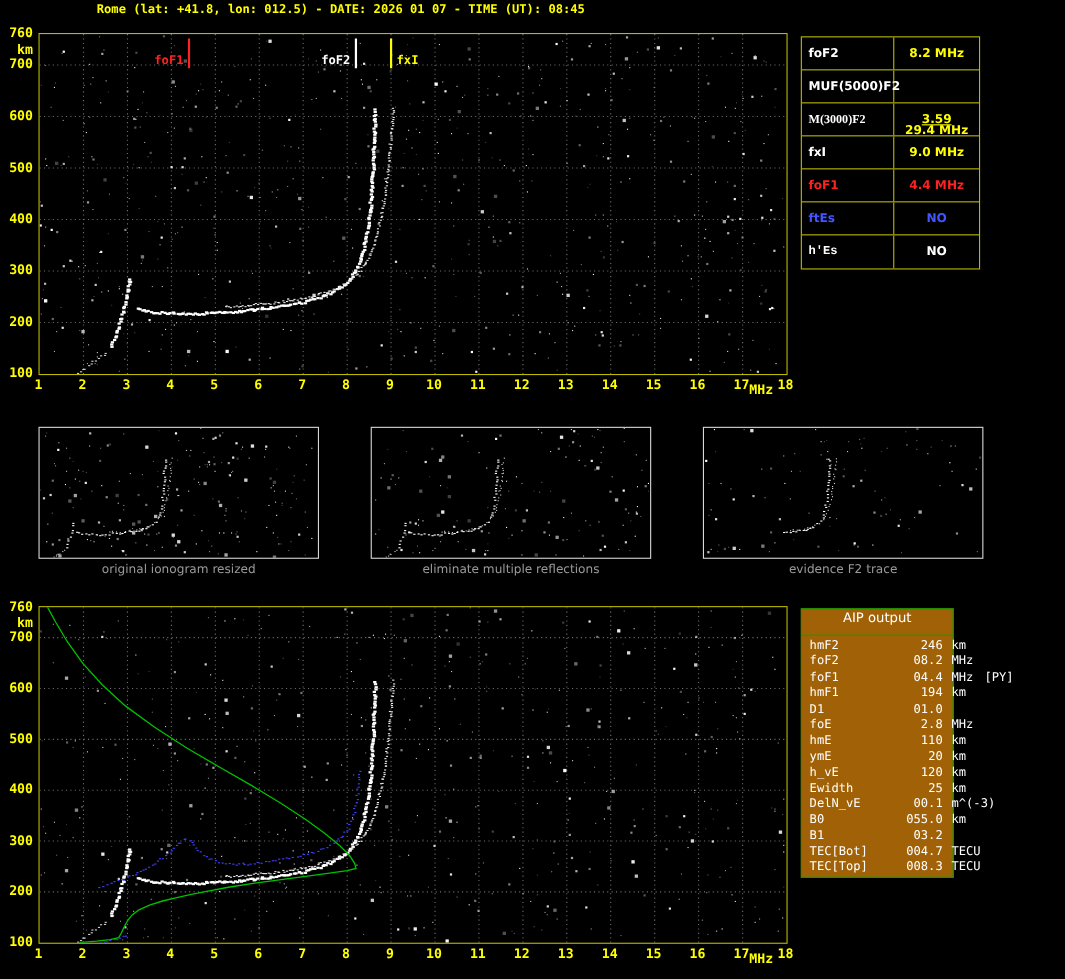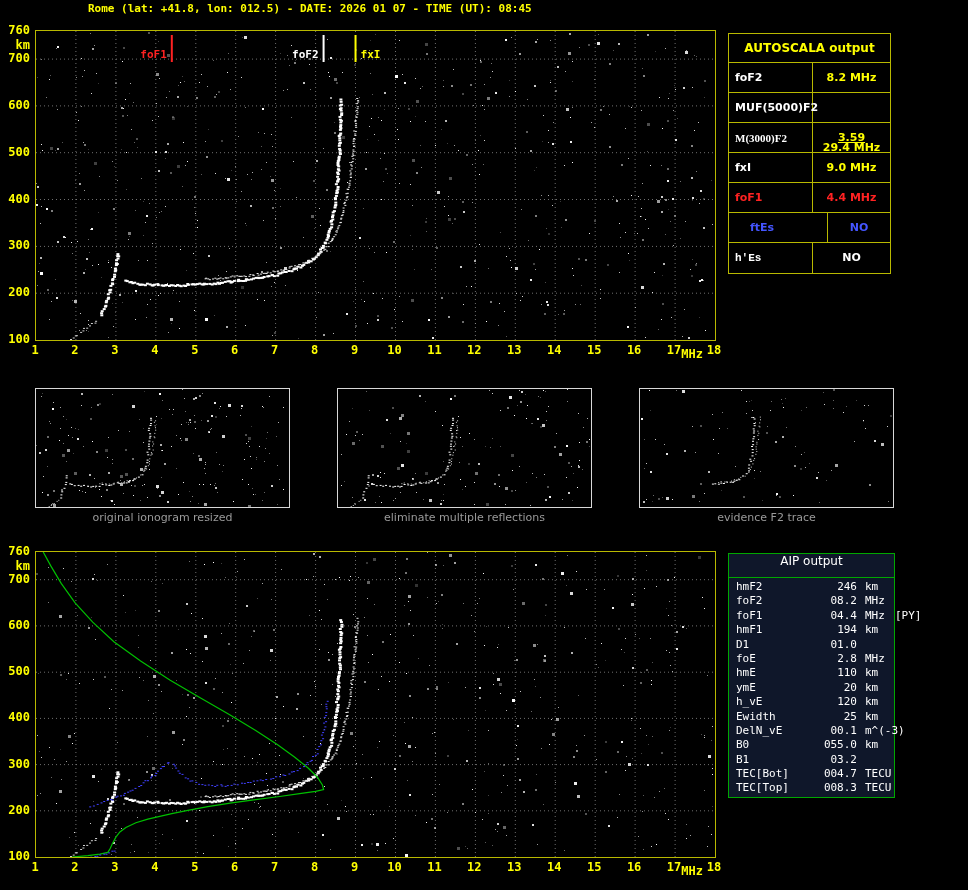--- a/index.html
+++ b/index.html
@@ -10,21 +10,21 @@
   .panel{position:absolute;top:388px;width:255px;height:120px;background:#000;border:1px solid #d8d8d8;}
   .caption{position:absolute;top:511px;width:255px;text-align:center;color:#9a9a9a;font:11px "DejaVu Sans",sans-serif;}
   #labels{position:absolute;inset:0;pointer-events:none;}
   .tick{position:absolute;color:#ffff00;font:bold 12px "DejaVu Sans Mono",monospace;white-space:nowrap;}
   .as-table{position:absolute;left:728px;top:33px;width:163px;border:1px solid #b9b900;background:#000;font-family:"DejaVu Sans",sans-serif;}
   .as-header{height:29px;line-height:29px;border-bottom:1px solid #b9b900;text-align:center;color:#ffff00;font-weight:bold;font-size:12px;}
   .as-row{display:flex;height:30px;line-height:30px;border-bottom:1px solid #b9b900;font-weight:bold;font-size:11px;}
   .as-row:last-child{border-bottom:0;}
   .as-label{width:84px;padding-left:6px;border-right:1px solid #b9b900;color:#fff;}
   .as-value{flex:1;text-align:center;color:#ffff00;}
-  .aip-table{position:absolute;left:728px;top:553px;width:167px;height:245px;border:1px solid #00a800;background:#0f172a;}
+  .aip-table{position:absolute;left:728px;top:553px;width:139px;height:245px;border:1px solid #00a800;background:#a16207;}
   .aip-header{height:24px;line-height:24px;border-bottom:1px solid #00a800;text-align:center;color:#fff;font:12px "DejaVu Sans",sans-serif;}
   .aip-rows{padding-top:2px;}
   .aip-row{display:grid;grid-template-columns:62px 66px 38px auto;color:#fff;font:11px "DejaVu Sans Mono",monospace;line-height:14.4px;height:14.4px;white-space:nowrap;}
   .aip-name{padding-left:7px;}
   .aip-value{text-align:right;}
   .aip-unit{padding-left:8px;}
   svg{display:block;}
 </style>
 </head>
 <body>
@@ -1134,21 +1134,20 @@
       <line x1="135.8" y1="4" x2="135.8" y2="31" stroke="#ff2222" stroke-width="2"></line>
       <text x="130.8" y="27" fill="#ff2222" text-anchor="end" style="font:bold 11px &quot;DejaVu Sans Mono&quot;,monospace">foF1</text>
       <line x1="287.5764705882352" y1="4" x2="287.5764705882352" y2="31" stroke="#ffffff" stroke-width="2"></line>
       <text x="282.5764705882352" y="27" fill="#ffffff" text-anchor="end" style="font:bold 11px &quot;DejaVu Sans Mono&quot;,monospace">foF2</text>
       <line x1="319.52941176470586" y1="4" x2="319.52941176470586" y2="31" stroke="#ffff00" stroke-width="2"></line>
       <text x="324.52941176470586" y="27" fill="#ffff00" text-anchor="start" style="font:bold 11px &quot;DejaVu Sans Mono&quot;,monospace">fxI</text>
     </svg>
   </div>
 
 <div class="as-table">
-  <div class="as-header">AUTOSCALA output</div>
   <div id="as-rows">
       <div class="as-row">
         <div class="as-label" style="color: rgb(255, 255, 255);">foF2</div>
         <div class="as-value" style="color: rgb(255, 255, 0);">8.2 MHz</div>
       </div>
       <div class="as-row">
         <div class="as-label" style="color: rgb(255, 255, 255);">MUF(5000)F2</div>
         <div class="as-value" style="color: rgb(255, 255, 0); margin-top: 40px;">29.4 MHz</div>
       </div>
       <div class="as-row">
@@ -1157,21 +1156,21 @@
       </div>
       <div class="as-row">
         <div class="as-label" style="color: rgb(255, 255, 255);">fxI</div>
         <div class="as-value" style="color: rgb(255, 255, 0);">9.0 MHz</div>
       </div>
       <div class="as-row">
         <div class="as-label" style="color: rgb(255, 34, 34);">foF1</div>
         <div class="as-value" style="color: rgb(255, 34, 34);">4.4 MHz</div>
       </div>
       <div class="as-row">
-        <div class="as-label" style="color: rgb(68, 85, 255); margin-left: 15px;">ftEs</div>
+        <div class="as-label" style="color: rgb(68, 85, 255);">ftEs</div>
         <div class="as-value" style="color: rgb(68, 85, 255);">NO</div>
       </div>
       <div class="as-row">
         <div class="as-label" style="color: rgb(255, 255, 255); font-family: Liberation Mono, monospace;">h'Es</div>
         <div class="as-value" style="color: rgb(255, 255, 255);">NO</div>
       </div>
     </div>
 </div>
 
 <div id="panel-0" class="panel" style="left:35px">

